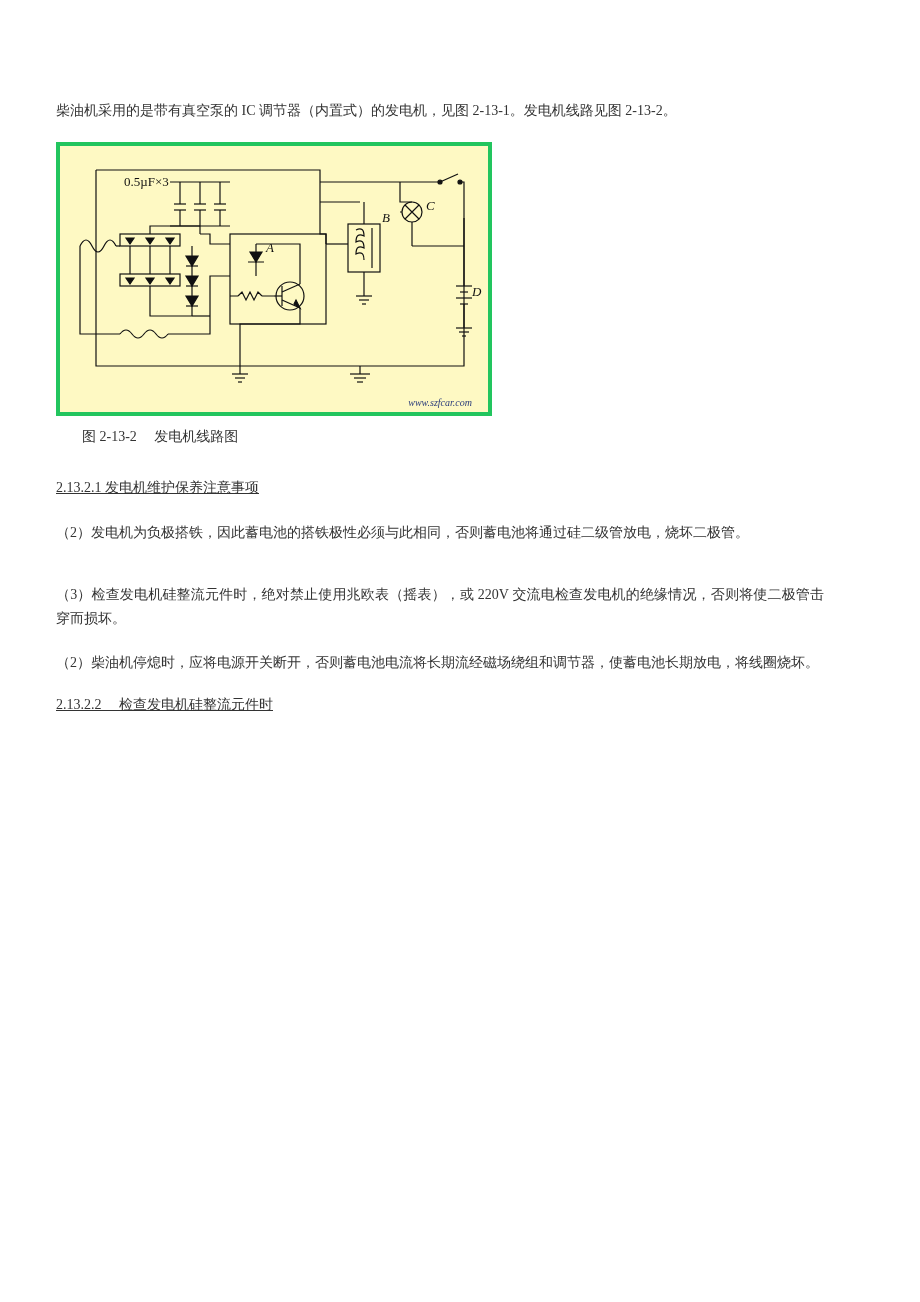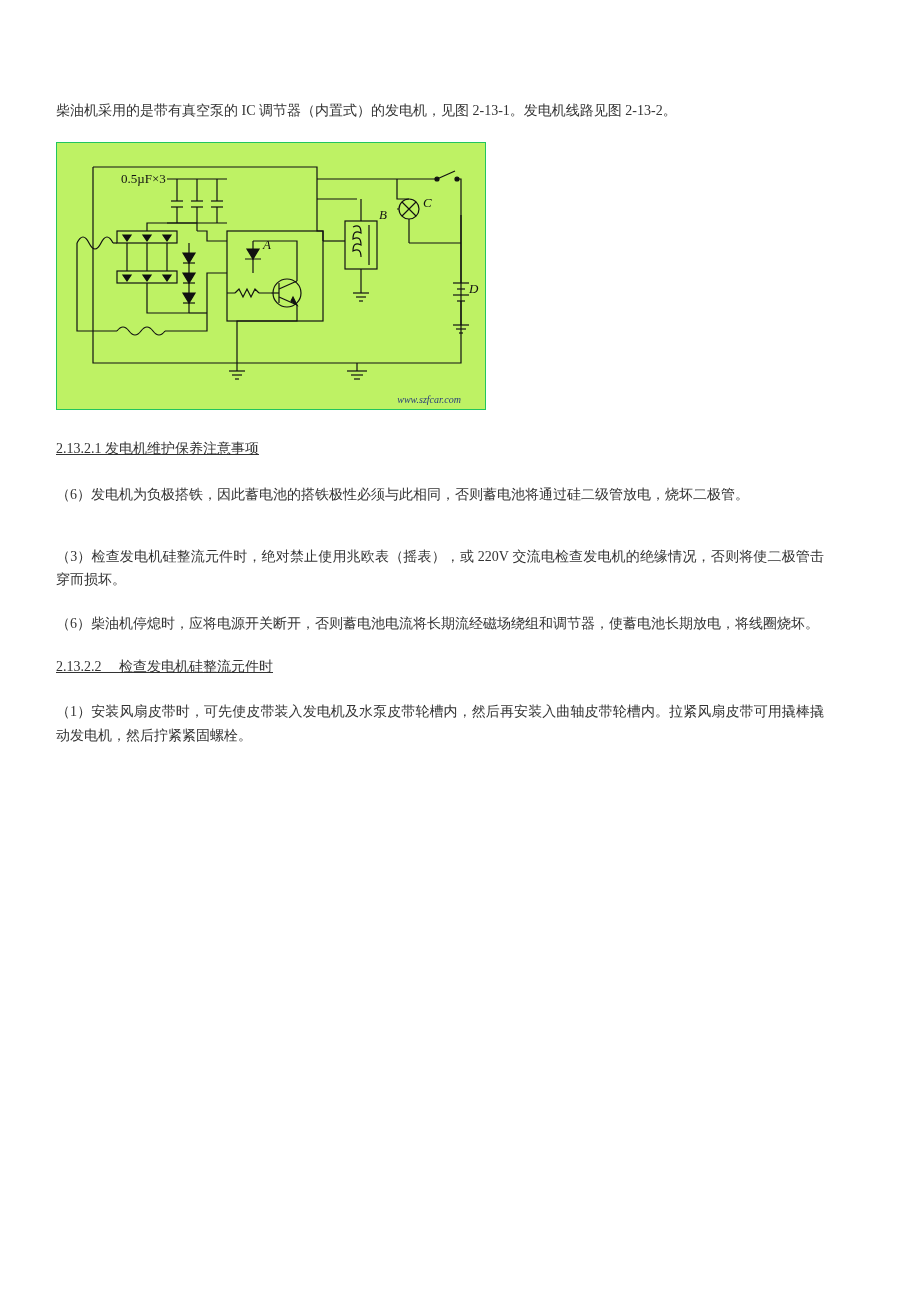--- a/index.html
+++ b/index.html
@@ -17,25 +17,25 @@
   }
   .para {
     line-height: 1.6;
     margin: 0 0 20px 0;
     text-align: justify;
   }
   .figure-wrap {
     margin: 18px 0 28px 0;
   }
   .figure-border {
-    border: 1px solid #22c55e;
+    border: 4px solid #22c55e;
     width: 428px;
     height: 266px;
     position: relative;
-    background: #bef264;
+    background: #fef9c3;
   }
   .figure-border svg {
     width: 100%;
     height: 100%;
     display: block;
   }
   .caption {
     margin: 10px 0 20px 26px;
     line-height: 1.6;
   }
@@ -49,21 +49,21 @@
     line-height: 1.7;
     text-align: justify;
   }
   .item-tight {
     margin: 0 8px 20px 0;
     line-height: 1.7;
     text-align: justify;
   }
   .watermark {
     position: absolute;
-    right: 24px;
+    right: 16px;
     bottom: 4px;
     font-size: 10px;
     font-style: italic;
     color: #2a3c7a;
   }
   .cap-label {
     position: absolute;
     font-size: 13px;
     color: #111;
   }
@@ -223,25 +223,25 @@
           <path d="M266 98 V88 H260 V36"></path>
         </g>
 
         <text x="206" y="106" font-size="13" font-style="italic" fill="#111">A</text>
         <text x="322" y="76" font-size="13" font-style="italic" fill="#111">B</text>
         <text x="366" y="64" font-size="13" font-style="italic" fill="#111">C</text>
         <text x="412" y="150" font-size="13" font-style="italic" fill="#111">D</text>
       </svg>
       <span class="watermark">www.szfcar.com</span>
     </div>
+    <p class="caption">图 2-13-2　 发电机线路图</p>
   </div>
 
   <p class="heading-sub">2.13.2.1 发电机维护保养注意事项</p>
 
-  <p class="item">（6）发电机为负极搭铁，因此蓄电池的搭铁极性必须与此相同，否则蓄电池将通过硅二级管放电，烧坏二极管。</p>
+  <p class="item">（2）发电机为负极搭铁，因此蓄电池的搭铁极性必须与此相同，否则蓄电池将通过硅二级管放电，烧坏二极管。</p>
   <p class="item-tight">（3）检查发电机硅整流元件时，绝对禁止使用兆欧表（摇表），或 220V 交流电检查发电机的绝缘情况，否则将使二极管击穿而损坏。</p>
-  <p class="item-tight">（6）柴油机停熄时，应将电源开关断开，否则蓄电池电流将长期流经磁场绕组和调节器，使蓄电池长期放电，将线圈烧坏。</p>
+  <p class="item-tight">（2）柴油机停熄时，应将电源开关断开，否则蓄电池电流将长期流经磁场绕组和调节器，使蓄电池长期放电，将线圈烧坏。</p>
 
   <p class="heading-sub">2.13.2.2　 检查发电机硅整流元件时</p>
 
-  <p class="item-tight">（1）安装风扇皮带时，可先使皮带装入发电机及水泵皮带轮槽内，然后再安装入曲轴皮带轮槽内。拉紧风扇皮带可用撬棒撬动发电机，然后拧紧紧固螺栓。</p>
 
 </div>
 
 </body></html>

